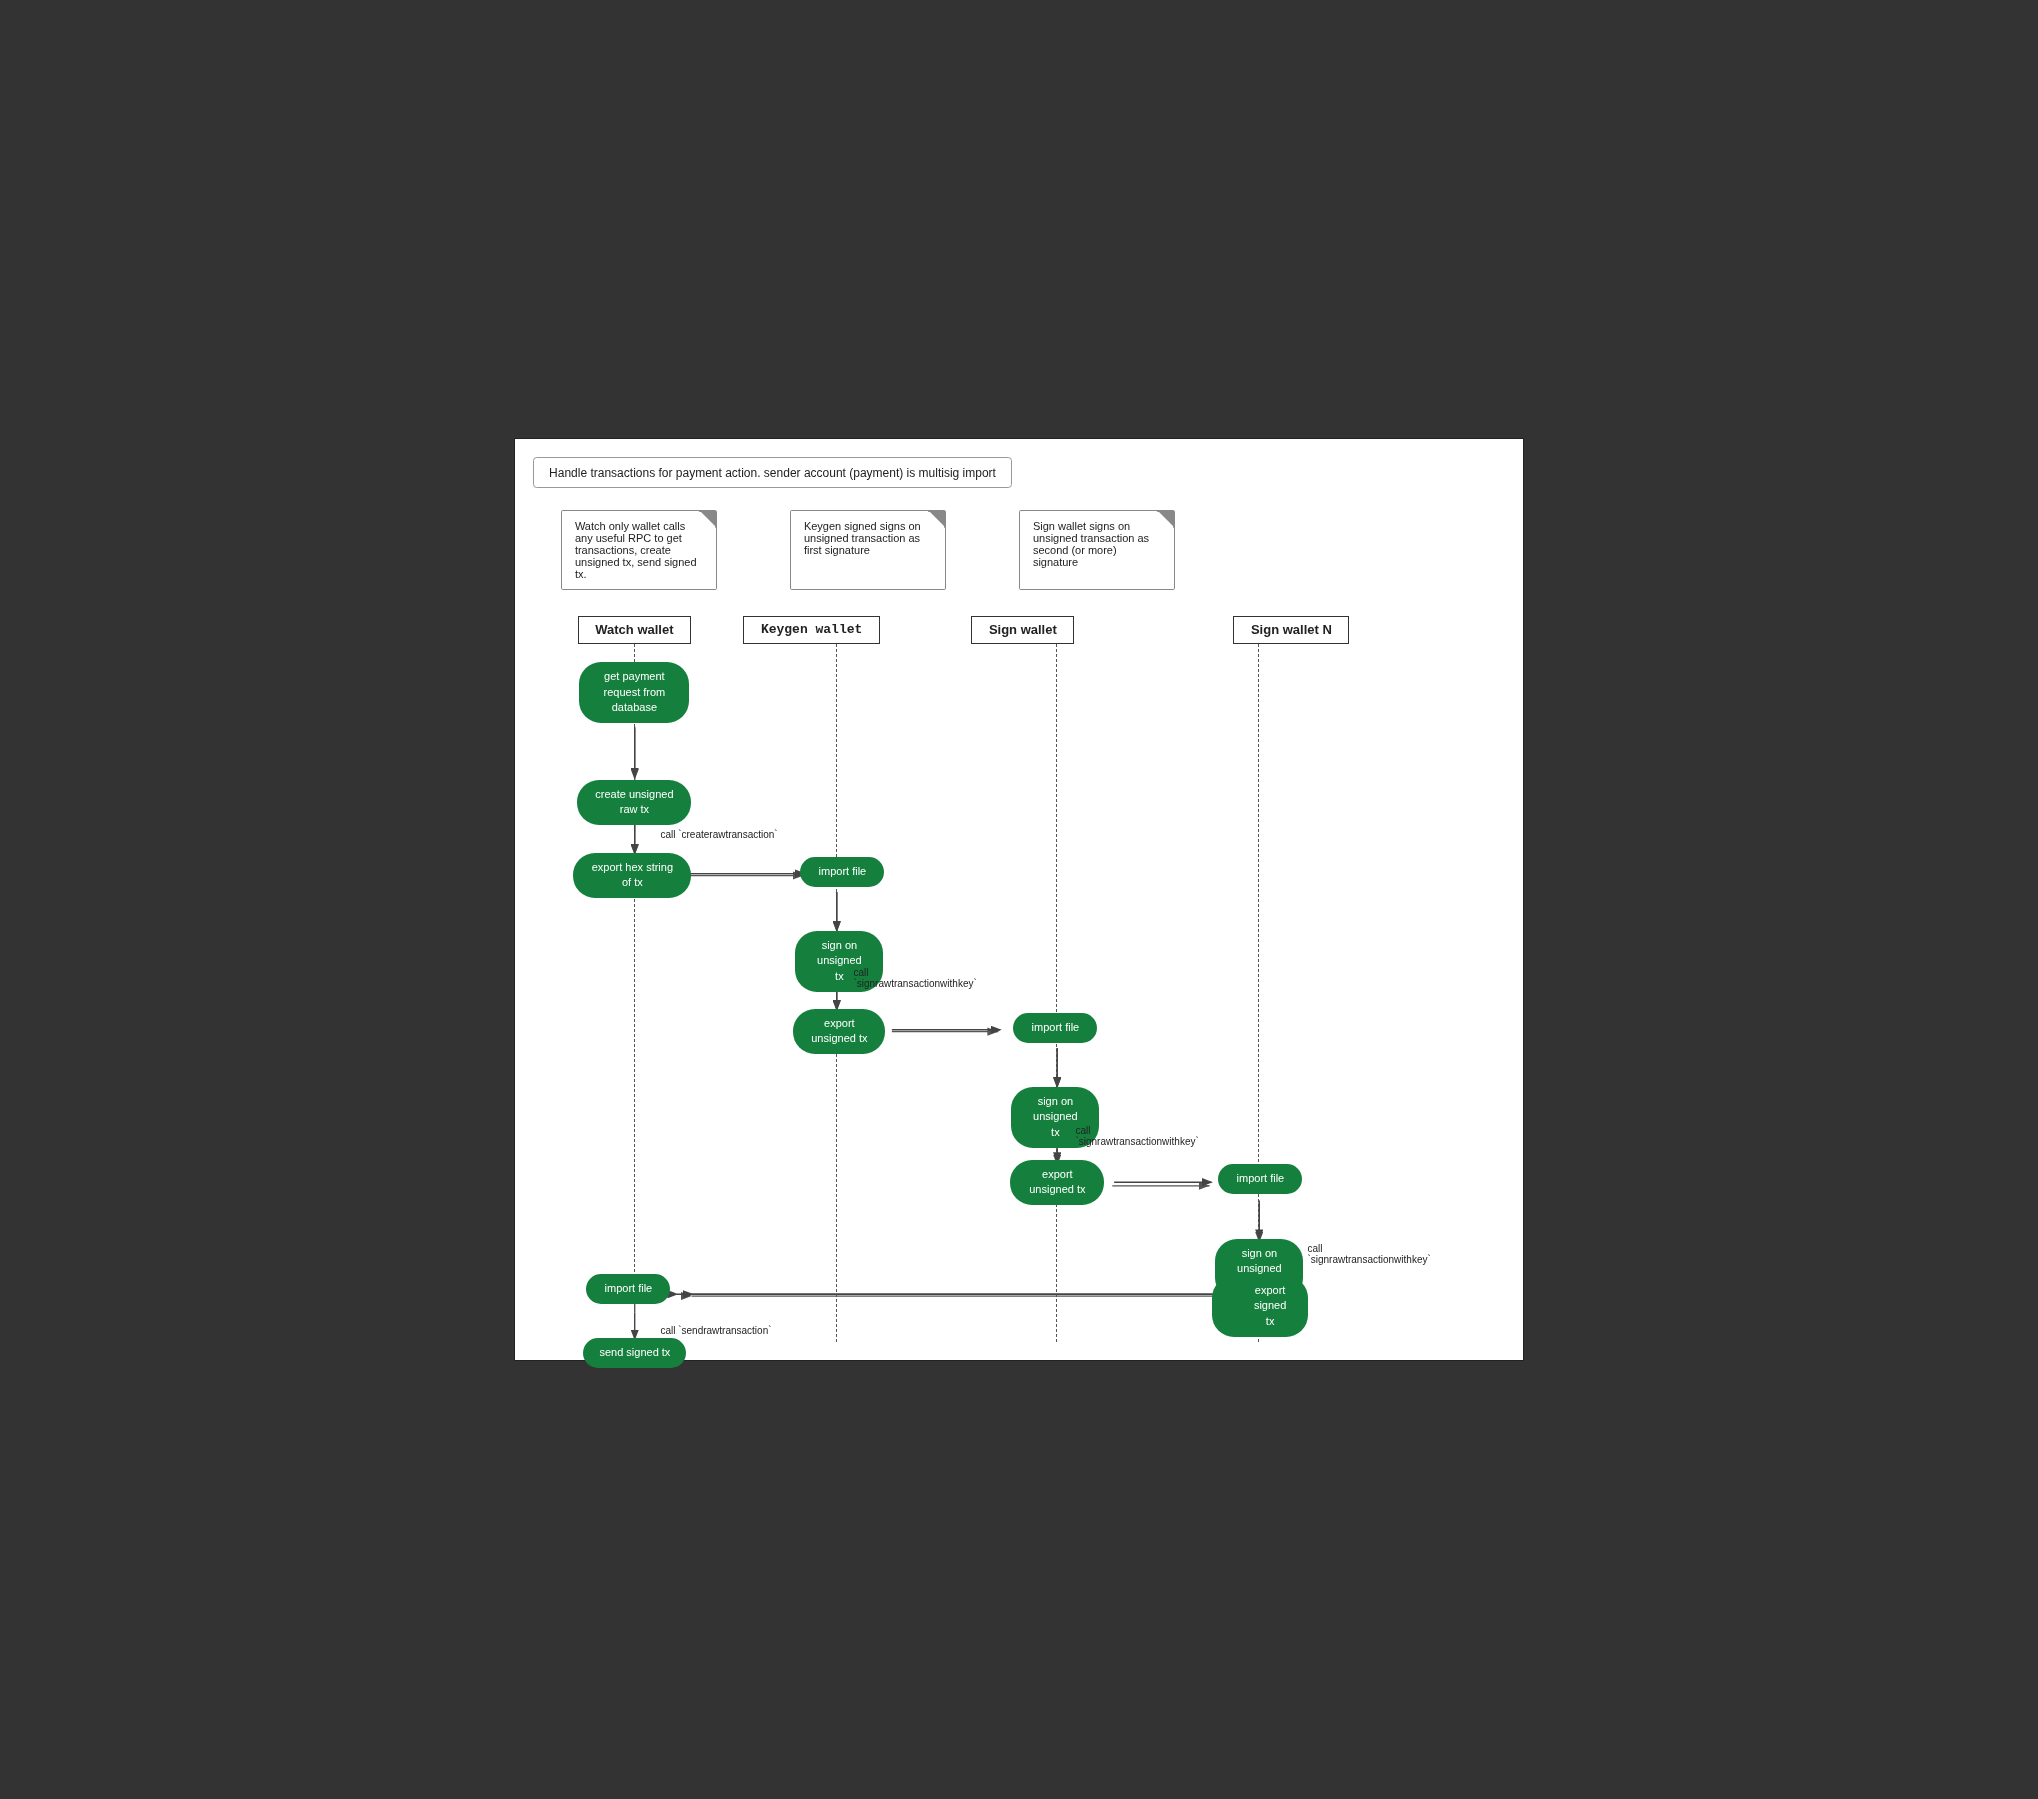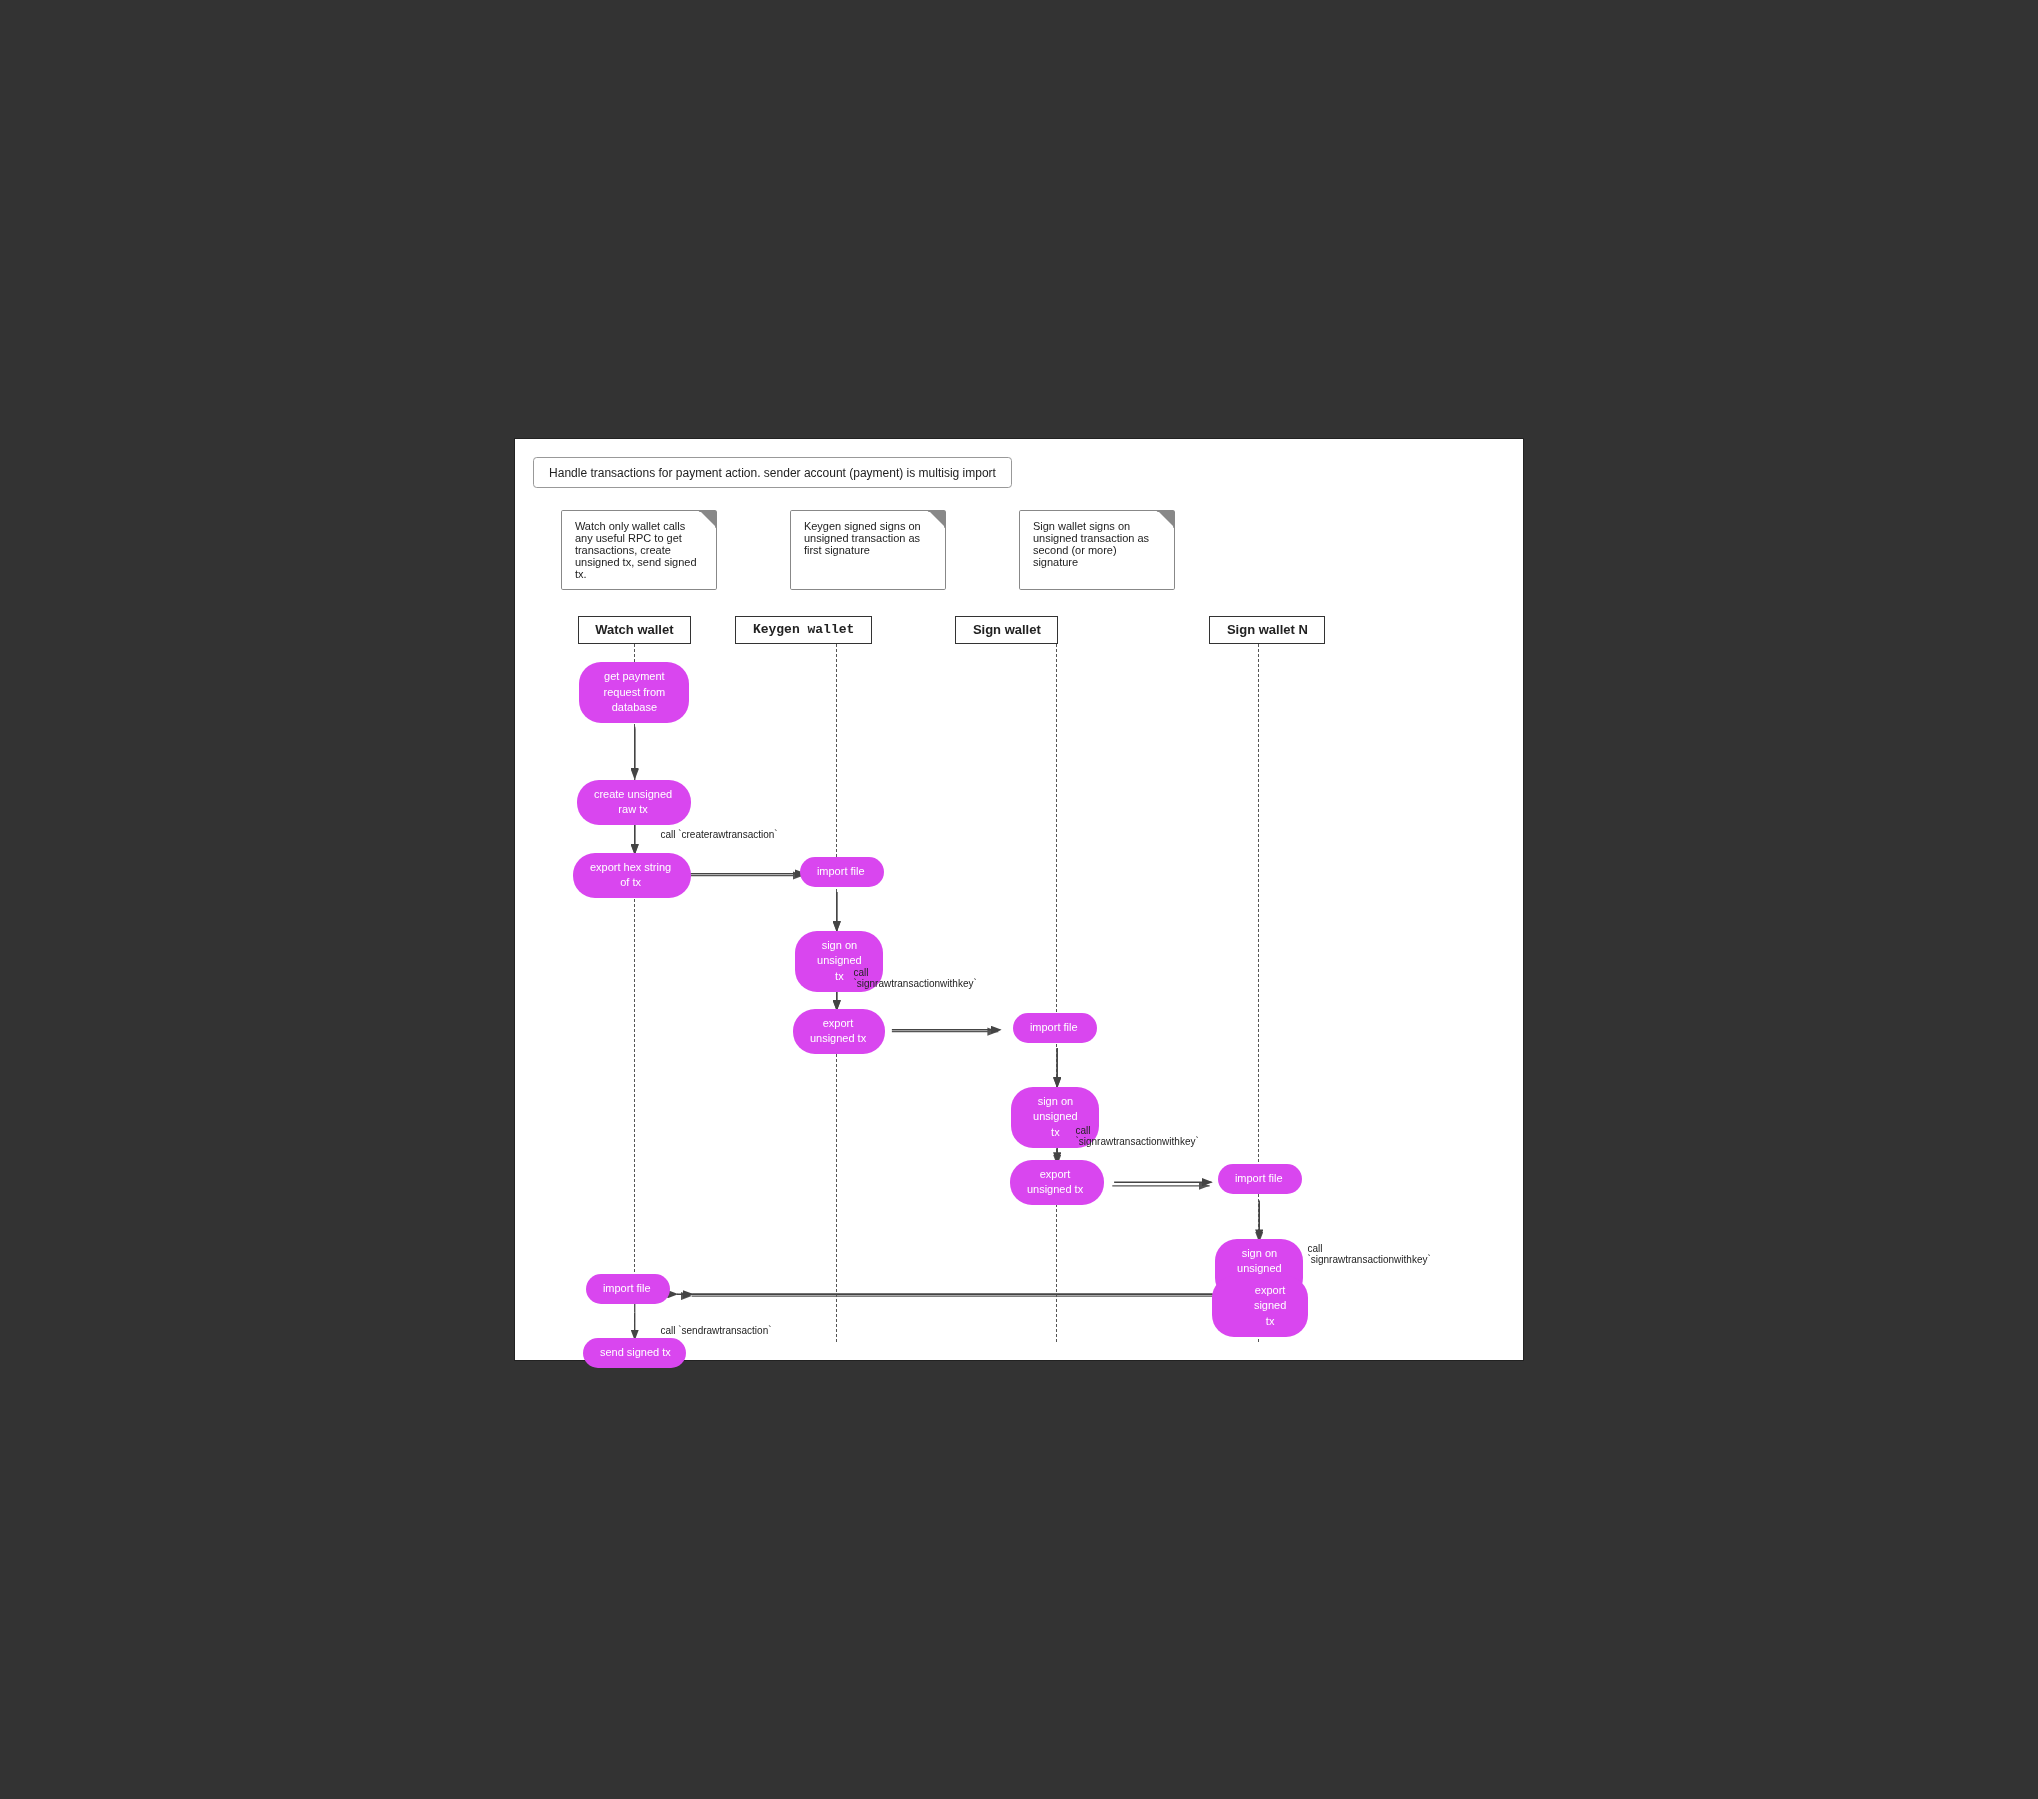--- a/index.html
+++ b/index.html
@@ -76,29 +76,30 @@
       color: #222;
       background: #fff;
       white-space: nowrap;
       margin-bottom: 0;
     }
     .diagram-body {
       position: relative;
       width: 100%;
     }
     .flow-node {
-      background: #d946ef;
+      background: #15803d;
       color: #fff;
       border-radius: 22px;
       padding: 7.3px 16.5px;
       font-size: 11px;
       text-align: center;
       white-space: nowrap;
       display: inline-flex;
       align-items: center;
+      justify-content: center;
       position: absolute;
       z-index: 2;
       line-height: 1.4;
     }
     .flow-node.multiline {
       white-space: normal;
       width: 101px;
     }
     .call-label {
       position: absolute;
@@ -134,21 +135,21 @@
     </div>
     <div class="note-card">
       <span>Keygen signed signs on unsigned transaction as first signature</span>
     </div>
     <div class="note-card">
       <span>Sign wallet signs on unsigned transaction as second (or more) signature</span>
     </div>
   </div>
 
   
-  <div style="display:flex; gap:0; margin-bottom:0; position:relative;">
+  <div style="display:flex; gap:8px; margin-bottom:0; position:relative;">
     <div style="width:202px; display:flex; justify-content:center;">
       <div class="lane-header">
         <span>Watch wallet</span>
       </div>
     </div>
     <div style="width:220px; display:flex; font-family:Liberation Mono, monospace;">
       <div class="lane-header">
         <span>Keygen wallet</span>
       </div>
     </div>

